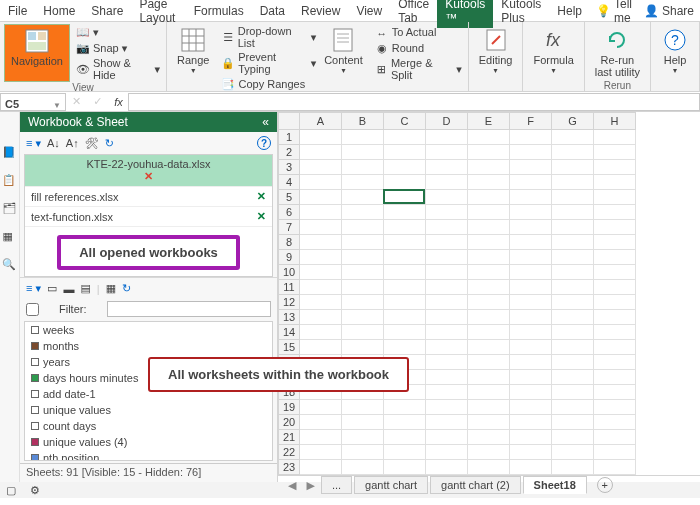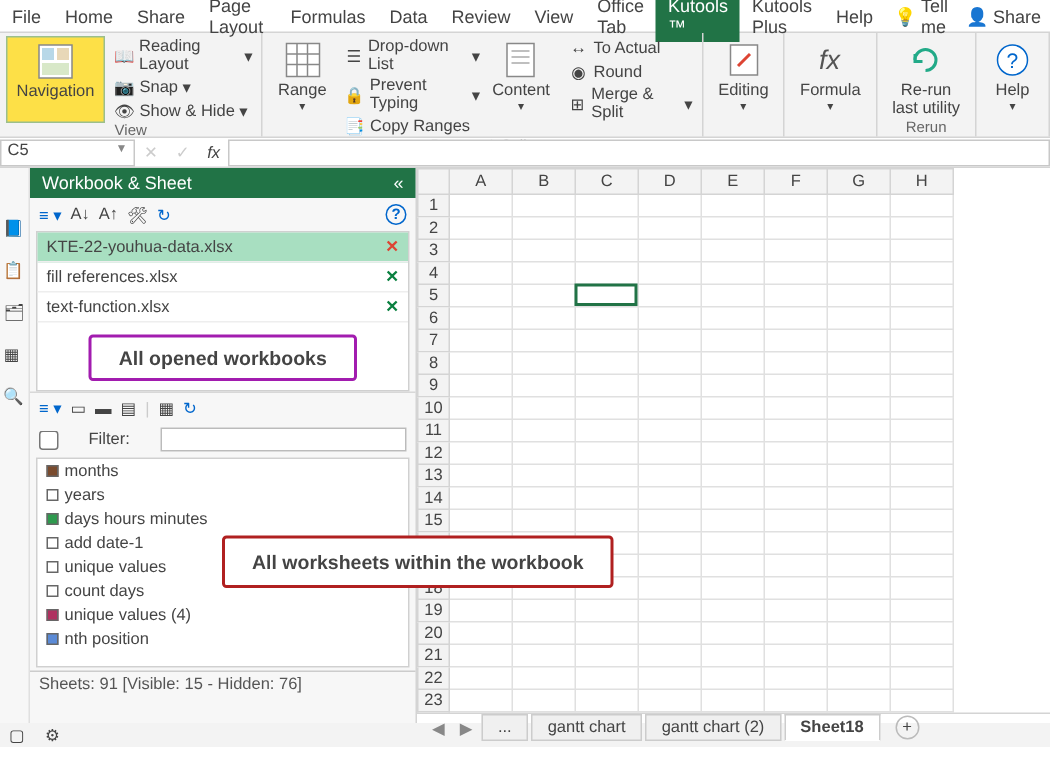--- a/index.html
+++ b/index.html
@@ -13,40 +13,40 @@
   .ribbon { display: flex; height: 70px; background: #f3f3f3; border-bottom: 1px solid #d4d4d4; }
   .group { border-right: 1px solid #d4d4d4; display: flex; flex-direction: column; align-items: center; padding: 2px 4px; }
   .group .label { font-size: 10px; color: #666; margin-top: auto; }
   .bigbtn { display: flex; flex-direction: column; align-items: center; padding: 2px 6px; cursor: pointer; }
   .bigbtn .glyph { width: 28px; height: 28px; display: flex; align-items: center; justify-content: center; }
   .bigbtn .txt { font-size: 11px; text-align: center; line-height: 1.1; }
   .smallrow { display: flex; align-items: center; gap: 3px; font-size: 11px; padding: 1px 2px; cursor: pointer; }
   .smallrow .ic { width: 14px; height: 14px; display: inline-flex; align-items: center; justify-content: center; }
 
   .formulabar { display: flex; align-items: center; height: 20px; border-bottom: 1px solid #d4d4d4; }
-  .namebox { width: 90px; border: 1px solid #c8c8c8; height: 18px; padding: 0 4px; font-size: 11px; display:flex; align-items:flex-start; justify-content:space-between; }
+  .namebox { width: 66px; border: 1px solid #c8c8c8; height: 18px; padding: 0 4px; font-size: 11px; display:flex; align-items:flex-end; justify-content:space-between;font-weight:bold; }
   .fx { width: 20px; text-align: center; font-style: italic; font-size: 11px; }
   .fxinput { flex: 1; height: 18px; border: 1px solid #c8c8c8; padding: 0 4px; }
 
   .maincontent { display: flex; height: 370px; }
   .sidepanel { width: 20px; background: #f7f7f7; border-right: 1px solid #e0e0e0; display: flex; flex-direction: column; align-items: center; padding-top: 34px; gap: 14px; }
   .sidepanel .sideic { width: 14px; height: 14px; cursor: pointer; }
 
   .navpane { width: 258px; background: #f7f7f7; border-right: 1px solid #d4d4d4; display: flex; flex-direction: column; }
   .navtitle { background: #217346; color: #fff; padding: 3px 8px; font-size: 12px; display: flex; justify-content: space-between; align-items: center; }
   .navtools { display: flex; align-items: center; gap: 6px; padding: 4px 6px; }
   .navtools .t { cursor: pointer; }
   .help { margin-left: auto; color: #0066cc; font-weight: bold; border: 1px solid #0066cc; border-radius: 50%; width: 14px; height: 14px; display: flex; align-items: center; justify-content: center; font-size: 10px; }
 
   .wblist { border: 1px solid #d0d0d0; background: #fff; margin: 0 4px; }
   .wbitem { display: flex; align-items: center; justify-content: space-between; padding: 3px 6px; border-bottom: 1px solid #eee; cursor: pointer; }
   .wbitem .x { color: #d43; font-weight: bold; cursor: pointer; font-family: Arial; }
-  .wbitem.active { background: #a8dfc1; }
+  .wbitem.active { background: #a8dfc1; flex-direction: column; }
   .wbitem .xg { color: #0a8040; }
-  .callout { border: 2px solid #a21caf; border-radius: 3px; padding: 6px 18px; margin: 8px auto 6px; width: fit-content; font-size: 13px; font-weight: 600; }
+  .callout { border: 4px solid #a21caf; border-radius: 3px; padding: 6px 18px; margin: 8px auto 6px; width: fit-content; font-size: 13px; font-weight: 600; }
 
   .wstools { display: flex; align-items: center; gap: 6px; padding: 4px 6px; border-top: 1px solid #d8d8d8; }
   .filterrow { display: flex; align-items: center; gap: 20px; padding: 2px 6px; }
   .filterrow input[type=text] { flex:1; height:16px; border:1px solid #bbb; font-size: 11px; }
   .wslist { border: 1px solid #d0d0d0; background: #fff; margin: 2px 4px; height: 140px; overflow-y: scroll; }
   .wsitem { display: flex; align-items: center; gap: 4px; padding: 2px 6px; cursor: pointer; }
   .sw { width: 8px; height: 8px; border: 1px solid #666; }
   .statsline { font-size: 11px; padding: 2px 6px; border-top: 1px solid #ccc; color: #555; }
 
   .gridarea { flex: 1; display:flex; flex-direction: column; position: relative; }
@@ -87,33 +87,33 @@
   <span class="tab">Kutools Plus</span>
   <span class="tab">Help</span>
   <span class="spacer"></span>
   <span class="iconbtn">💡 <span>Tell me</span></span>
   <span class="iconbtn">👤 <span>Share</span></span>
 </div>
 
 <div class="ribbon">
   <div class="group">
     <div style="display:flex;">
-      <div class="bigbtn" style="border:1px solid #9bbf8c; background:#fde047;">
+      <div class="bigbtn" style="border:1px solid #9bbf8c; background:#f97316;">
         <span class="glyph">
             <svg width="24" height="24">
               <rect x="1" y="1" width="22" height="22" fill="#fff" stroke="#888"></rect>
               <rect x="3" y="3" width="8" height="8" fill="#b8d8e8"></rect>
               <rect x="13" y="3" width="8" height="8" fill="#e8d8b8"></rect>
               <rect x="3" y="13" width="18" height="8" fill="#d8e8c8"></rect>
             </svg>
           </span>
         <span class="txt">Navigation</span>
       </div>
       <div style="display:flex; flex-direction:column; padding-left:4px;">
-        <div class="smallrow"><span class="ic">📖</span><span>Reading Layout</span> ▾</div>
+        <div class="smallrow"><span class="ic">📖</span> ▾</div>
         <div class="smallrow"><span class="ic">📷</span><span>Snap</span> ▾</div>
         <div class="smallrow"><span class="ic">👁</span><span>Show &amp; Hide</span> ▾</div>
       </div>
     </div>
     <span class="label">View</span>
   </div>
 
   <div class="group">
     <div style="display:flex;">
       <div class="bigbtn">
@@ -273,20 +273,24 @@
       <span class="t">▦</span>
       <span class="t" style="color:#06c;">↻</span>
     </div>
     <div class="filterrow">
       <input type="checkbox" style="">
       <span>Filter:</span>
       <input type="text" style="">
     </div>
     <div class="wslist" id="wslist">
         <div class="wsitem">
+          <span class="sw" style="background: rgb(255, 255, 255);"></span>
+          <span>weeks</span>
+        </div>
+        <div class="wsitem">
           <span class="sw" style="background: rgb(122, 75, 46);"></span>
           <span>months</span>
         </div>
         <div class="wsitem">
           <span class="sw" style="background: rgb(255, 255, 255);"></span>
           <span>years</span>
         </div>
         <div class="wsitem">
           <span class="sw" style="background: rgb(46, 154, 78);"></span>
           <span>days hours minutes</span>

